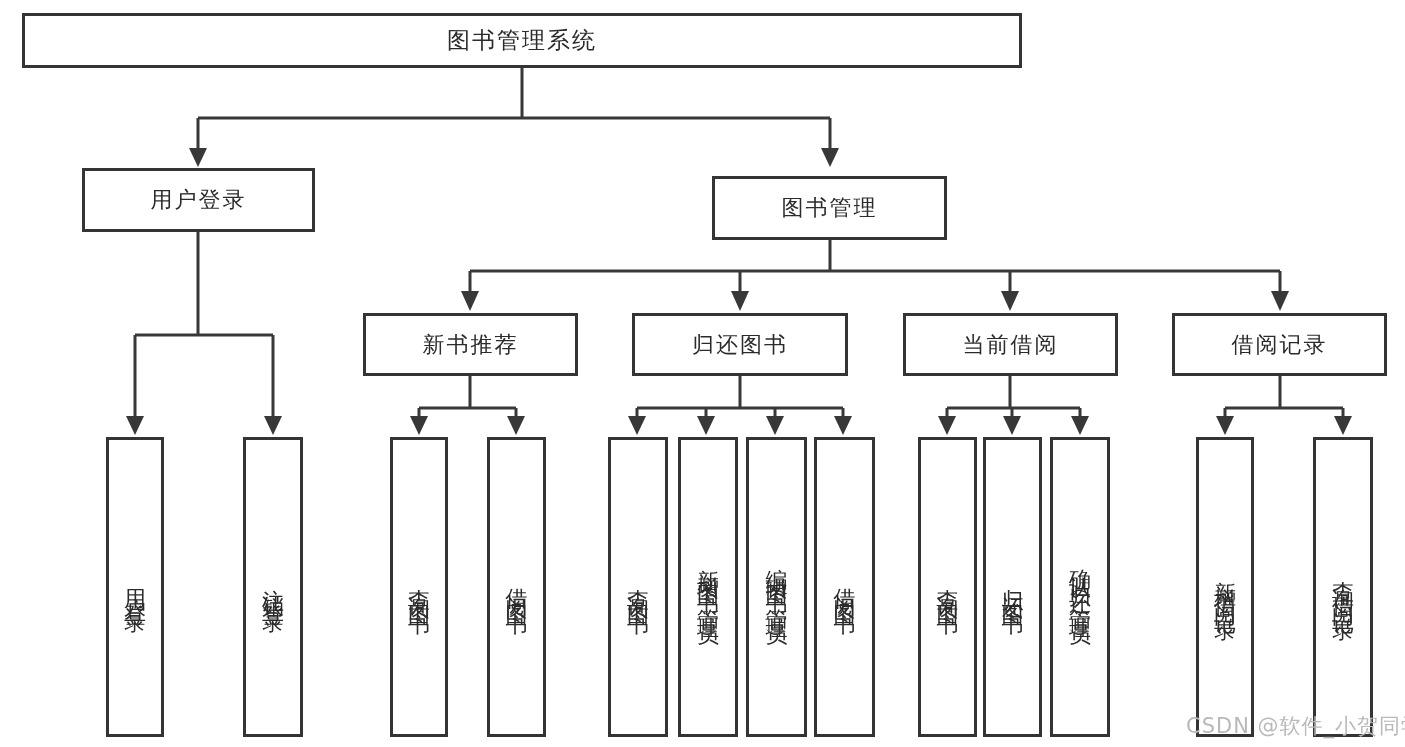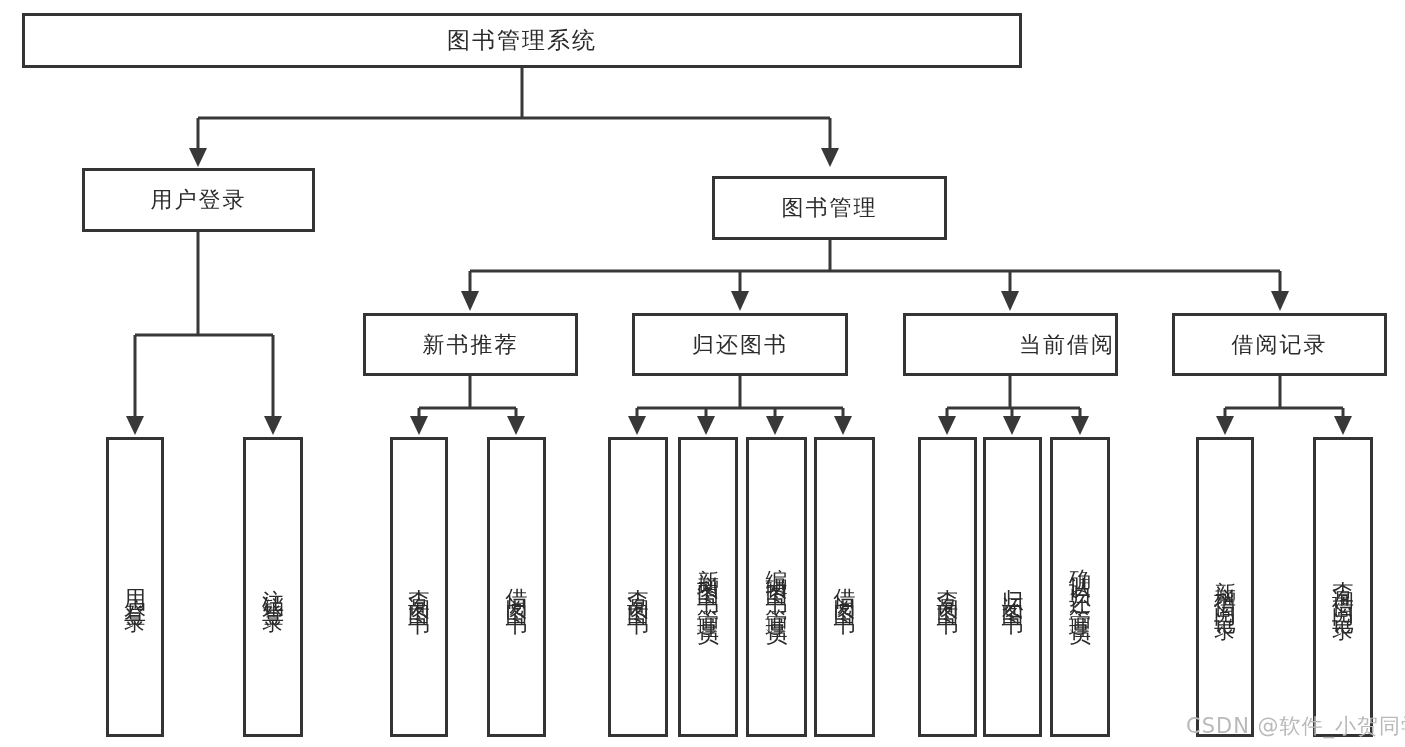--- a/index.html
+++ b/index.html
@@ -111,21 +111,21 @@
   <div class="box hbox" style="left:712px; top:168px; width:235px; height:64px;margin-top:8px;">
     <span>图书管理</span>
   </div>
 
   <div class="box hbox" style="left:363px; top:313px; width:215px; height:63px;">
     <span>新书推荐</span>
   </div>
   <div class="box hbox" style="left:632px; top:313px; width:216px; height:63px;">
     <span>归还图书</span>
   </div>
-  <div class="box hbox" style="left:903px; top:313px; width:215px; height:63px;justify-content:flex-end;">
+  <div class="box hbox" style="left:903px; top:313px; width:215px; height:63px;">
     <span>当前借阅</span>
   </div>
   <div class="box hbox" style="left:1172px; top:313px; width:215px; height:63px;">
     <span>借阅记录</span>
   </div>
 
   <div class="box vbox" style="left:106px; top:437px; width:58px; height:300px;">
     <span>用户登录</span>
   </div>
   <div class="box vbox" style="left:243px; top:437px; width:60px; height:300px;">

